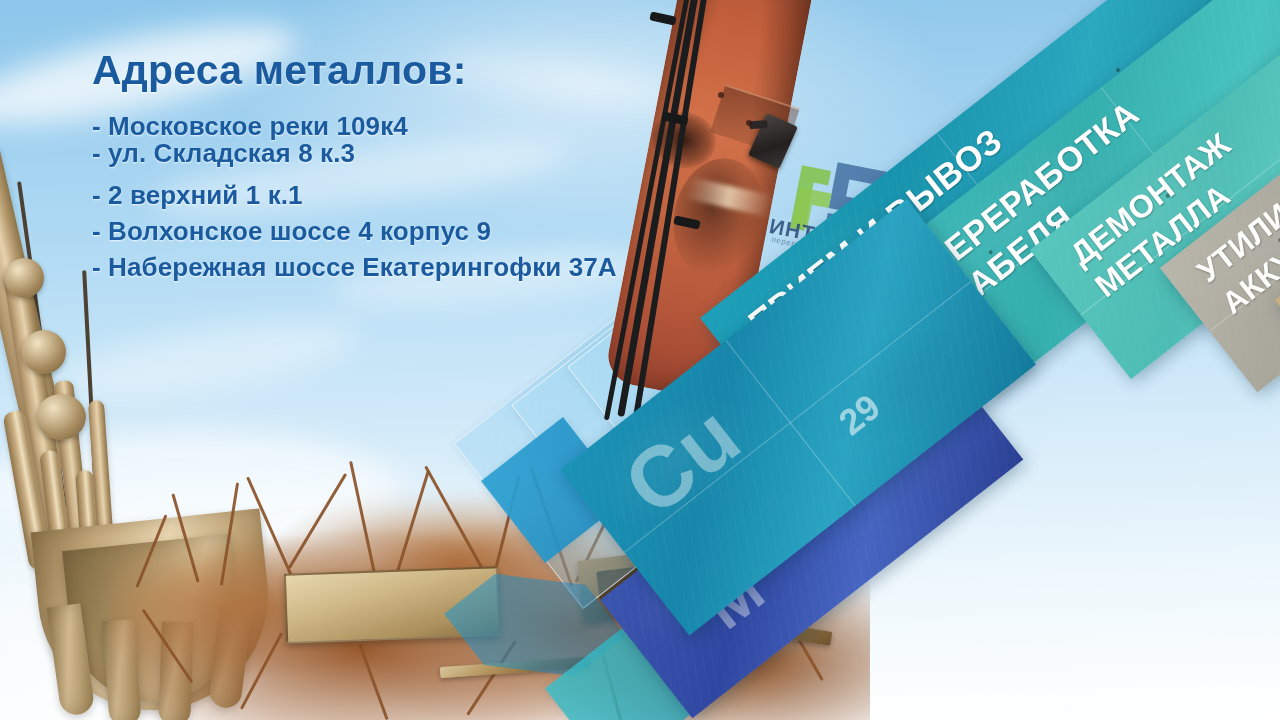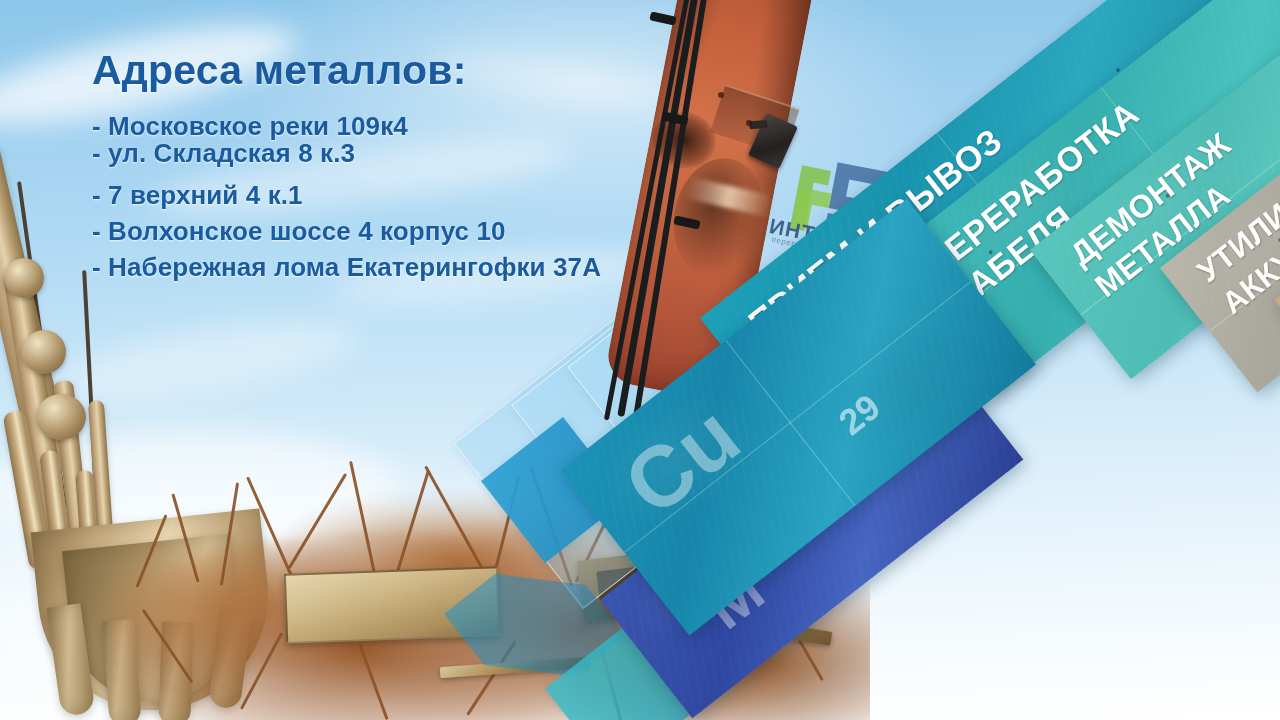--- a/index.html
+++ b/index.html
@@ -404,18 +404,18 @@
     <div class="seam" style="left:210px;top:0;width:1px;height:210px;"></div>
     <div class="psym" style="left:44px;top:18px;font-size:86px;">Cu</div>
     <div class="pnum" style="left:250px;top:120px;font-size:36px;">29</div>
   </div>
 
   <div class="addr-title">Адреса металлов:</div>
 
   <div class="addr-list">
     <div class="addr-line">- Московское реки 109к4</div>
     <div class="addr-line">- ул. Складская 8 к.3</div>
-    <div class="addr-line">- 7 верхний 4 к.1</div>
-    <div class="addr-line">- Волхонское шоссе 4 корпус 10</div>
-    <div class="addr-line">- Набережная лома Екатерингофки 37А</div>
+    <div class="addr-line">- 2 верхний 1 к.1</div>
+    <div class="addr-line">- Волхонское шоссе 4 корпус 9</div>
+    <div class="addr-line">- Набережная шоссе Екатерингофки 37А</div>
   </div>
 
 </div>
 
 </body></html>

